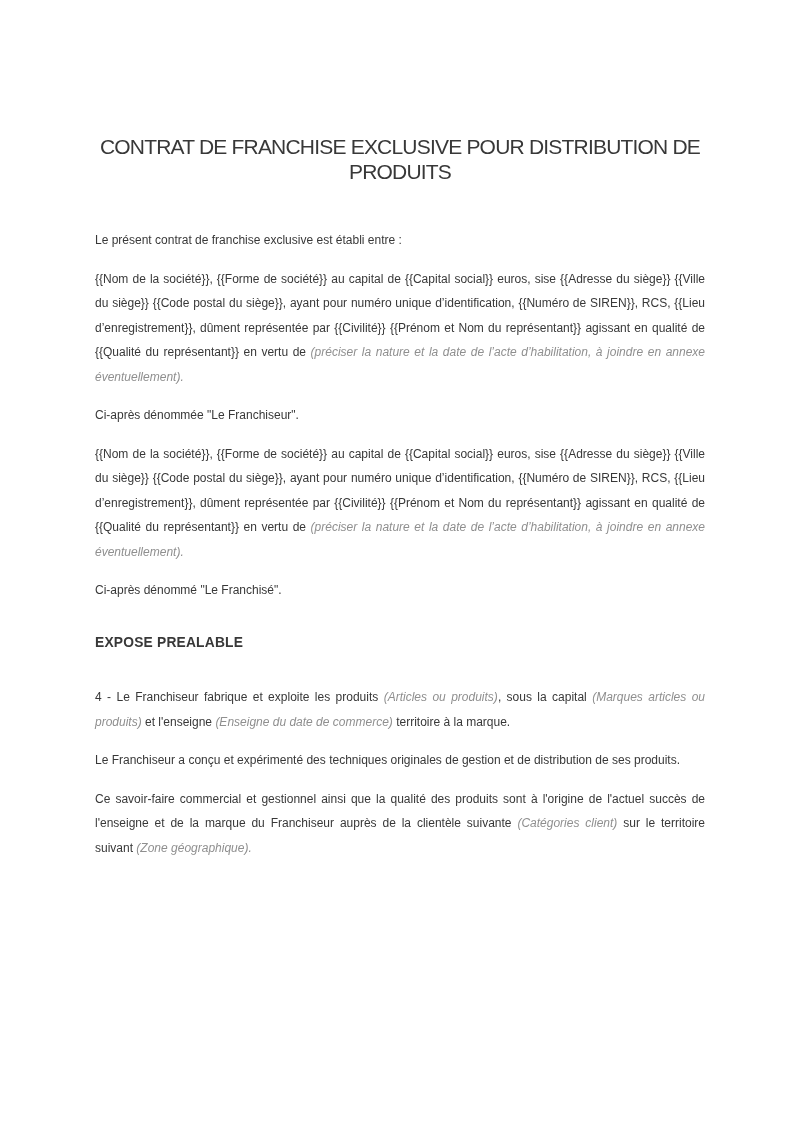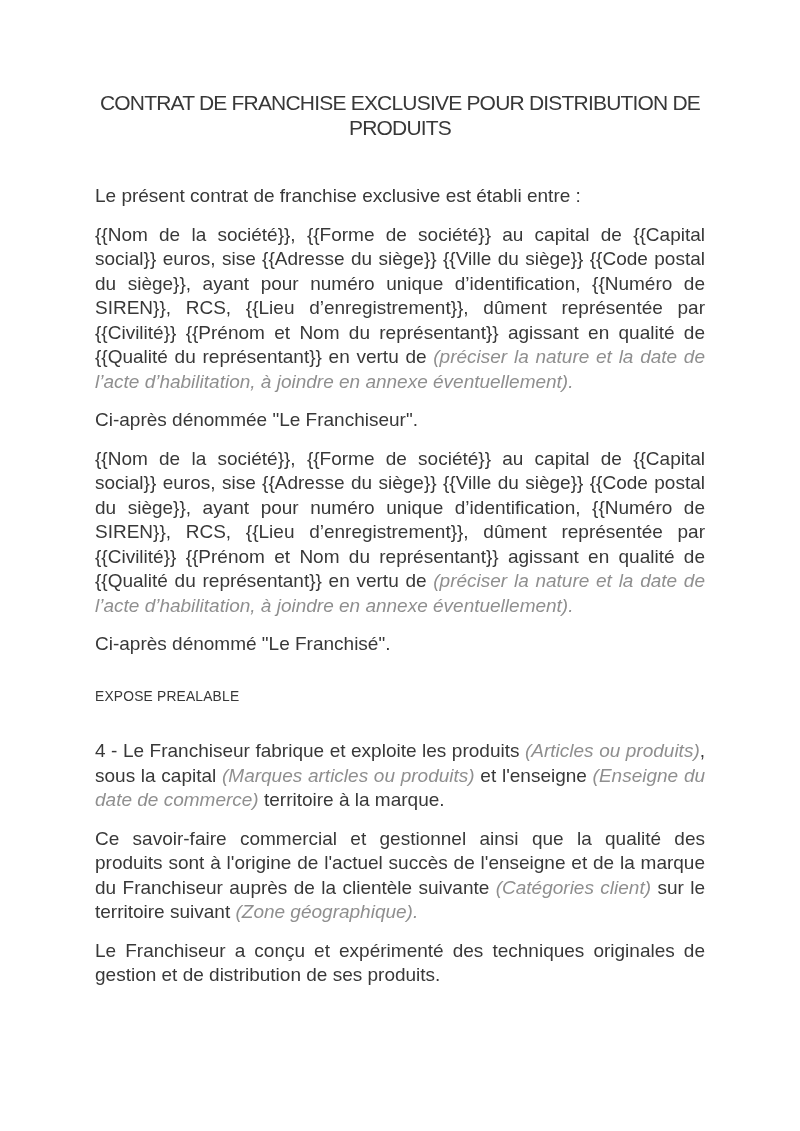--- a/index.html
+++ b/index.html
@@ -13,41 +13,42 @@
     position: relative;
     width: 800px;
     height: 1131px;
     background: var(--bg);
     overflow: hidden;
     font-family: "Liberation Sans", "DejaVu Sans", sans-serif;
     color: var(--text);
   }
   .content {
     padding: 90px 95px 0 95px;
+    margin-top: 44px;
   }
   .doc-title {
     margin: 0 0 44px 0;
     font-size: 21px;
     font-weight: 400;
     line-height: 25px;
     letter-spacing: -0.8px;
     text-align: center;
     color: var(--text);
   }
   .para {
     margin: 0 0 14px 0;
-    font-size: 19px;
+    font-size: 12px;
     line-height: 24.5px;
     text-align: justify;
     color: var(--text);
   }
   .para.mb-xl { margin-bottom: 28px; }
   .para.mb-lg { margin-bottom: 30px; }
   .heading {
-    font-weight: 400;
+    font-weight: 700;
     font-size: 13.8px;
     letter-spacing: 0.2px;
     text-align: left;
   }
   .placeholder {
     color: var(--placeholder);
     font-style: italic;
   }
 </style>
 </head>
@@ -66,19 +67,19 @@
 
     <p class="para"><span>{{Nom de la société}}, {{Forme de société}} au capital de {{Capital social}} euros, sise {{Adresse du siège}} {{Ville du siège}} {{Code postal du siège}}, ayant pour numéro unique d’identification, {{Numéro de SIREN}}, RCS, {{Lieu d’enregistrement}}, dûment représentée par {{Civilité}} {{Prénom et Nom du représentant}} agissant en qualité de {{Qualité du représentant}} en vertu de </span><span class="placeholder">(préciser la nature et la date de l’acte d’habilitation, à joindre en annexe éventuellement).</span></p>
 
     <p class="para mb-xl"><span>Ci-après dénommé "Le Franchisé".</span></p>
 
 
     <p class="para heading mb-lg"><span>EXPOSE PREALABLE</span></p>
 
     <p class="para"><span>4 - Le Franchiseur fabrique et exploite les produits </span><span class="placeholder">(Articles ou produits)</span><span>, sous la capital </span><span class="placeholder">(Marques articles ou produits)</span><span> et l'enseigne </span><span class="placeholder">(Enseigne du date de commerce)</span><span> territoire à la marque.</span></p>
 
+    <p class="para"><span>Le Franchiseur a conçu et expérimenté des techniques originales de gestion et de distribution de ses produits.</span></p>
+
     <p class="para"><span>Ce savoir-faire commercial et gestionnel ainsi que la qualité des produits sont à l'origine de l'actuel succès de l'enseigne et de la marque du Franchiseur auprès de la clientèle suivante </span><span class="placeholder">(Catégories client)</span><span> sur le territoire suivant </span><span class="placeholder">(Zone géographique).</span></p>
-
-    <p class="para"><span>Le Franchiseur a conçu et expérimenté des techniques originales de gestion et de distribution de ses produits.</span></p>
 
 
   </div>
 </div>
 
 </body></html>

